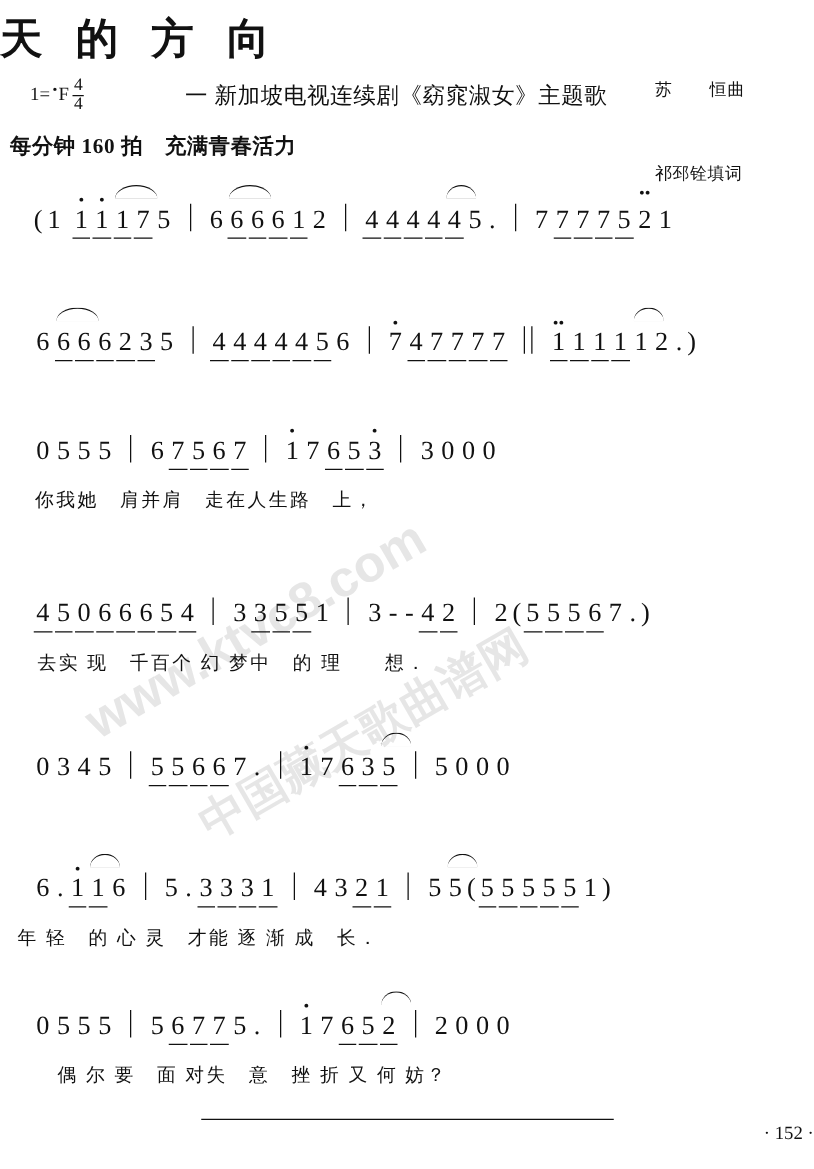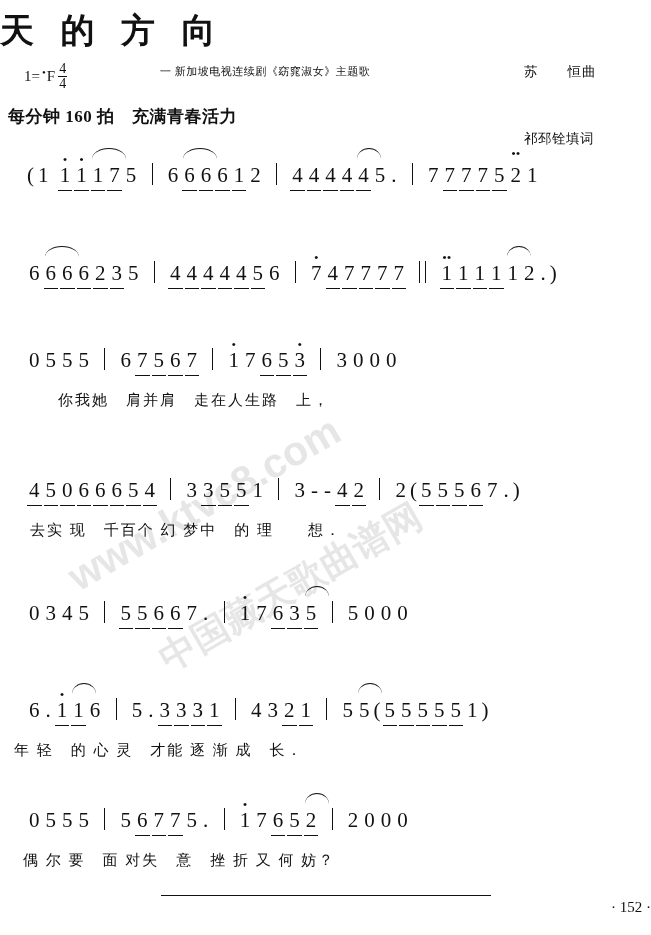--- a/index.html
+++ b/index.html
@@ -81,23 +81,23 @@
     line-height: 1.0;
     font-size: 14px;
     margin-left: 3px;
     position: relative;
     top: 0px;
   }
   .key-sig .frac span { display: block; }
   .key-sig .frac .num { border-bottom: 1.3px solid #111; padding: 0 1px; }
 
   .subtitle {
-    left: 160px;
+    left: 148px;
     top: 64px;
-    font-size: 11px;
+    font-size: 18px;
     letter-spacing: 0.5px;
   }
   .composer1 {
     left: 524px;
     top: 63px;
     font-size: 13.5px;
     letter-spacing: 1px;
   }
   .composer2 {
     left: 524px;
@@ -269,21 +269,21 @@
 <div class="system" style="top:345px">
   <div class="notes-line">
     <span class="n">0</span><span class="n">5</span><span class="n">5</span><span class="n">5</span>
     <span class="bar"></span>
     <span class="n">6</span><span class="n ul1">7</span><span class="n ul1">5</span><span class="n ul1">6</span><span class="n ul1">7</span>
     <span class="bar"></span>
     <span class="n"><span class="dot-above">•</span>1</span><span class="n">7</span><span class="n ul1">6</span><span class="n ul1">5</span><span class="n ul1"><span class="dot-above">•</span>3</span>
     <span class="bar"></span>
     <span class="n">3</span><span class="n">0</span><span class="n">0</span><span class="n">0</span>
   </div>
-  <div class="lyrics-line" style="padding-left:58px">你我她　肩并肩　走在人生路　上，</div>
+  <div class="lyrics-line" style="padding-left:28px">你我她　肩并肩　走在人生路　上，</div>
 </div>
 
 <div class="system" style="top:475px">
   <div class="notes-line">
     <span class="n ul1">4</span><span class="n ul1">5</span><span class="n ul1">0</span><span class="n ul1">6</span><span class="n ul1">6</span><span class="n ul1">6</span><span class="n ul1">5</span><span class="n ul1">4</span>
     <span class="bar"></span>
     <span class="n">3</span><span class="n ul1">3</span><span class="n ul1">5</span><span class="n ul1">5</span><span class="n">1</span>
     <span class="bar"></span>
     <span class="n">3</span><span class="n">-</span><span class="n">-</span><span class="n ul1">4</span><span class="n ul1">2</span>
     <span class="bar"></span>
@@ -320,21 +320,21 @@
 <div class="system" style="top:805px">
   <div class="notes-line">
     <span class="n">0</span><span class="n">5</span><span class="n">5</span><span class="n">5</span>
     <span class="bar"></span>
     <span class="n">5</span><span class="n ul1">6</span><span class="n ul1">7</span><span class="n ul1">7</span><span class="n">5</span><span class="n">.</span>
     <span class="bar"></span>
     <span class="n"><span class="dot-above">•</span>1</span><span class="n">7</span><span class="n ul1">6</span><span class="n ul1">5</span><span class="n ul1"><span class="slur" style="width:24px;top:-15px;"></span>2</span>
     <span class="bar"></span>
     <span class="n">2</span><span class="n">0</span><span class="n">0</span><span class="n">0</span>
   </div>
-  <div class="lyrics-line" style="padding-left:23px">偶 尔 要　面 对失　意　挫 折 又 何 妨？</div>
+  <div class="lyrics-line" style="padding-left:46px">偶 尔 要　面 对失　意　挫 折 又 何 妨？</div>
 </div>
 
 <div class="pagenum">
   <div class="rule"></div>
   <span>·</span>
   <span>152</span>
   <span>·</span>
 </div>
 
 </body></html>

